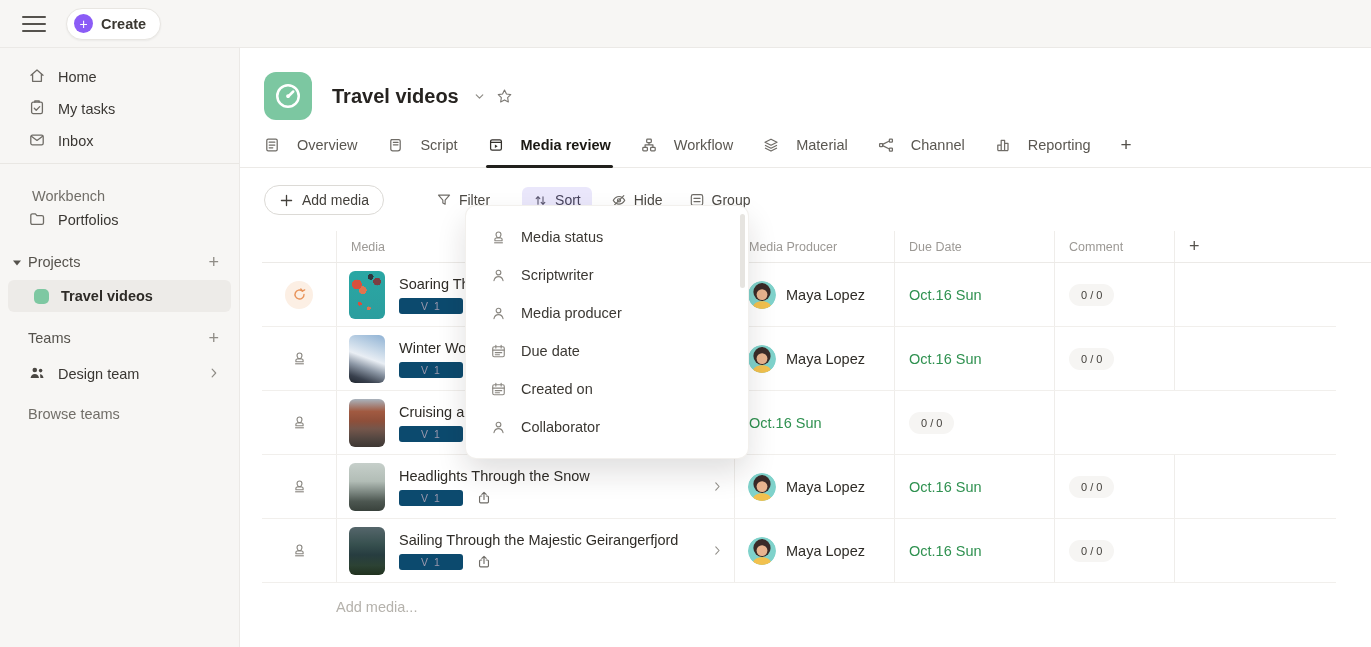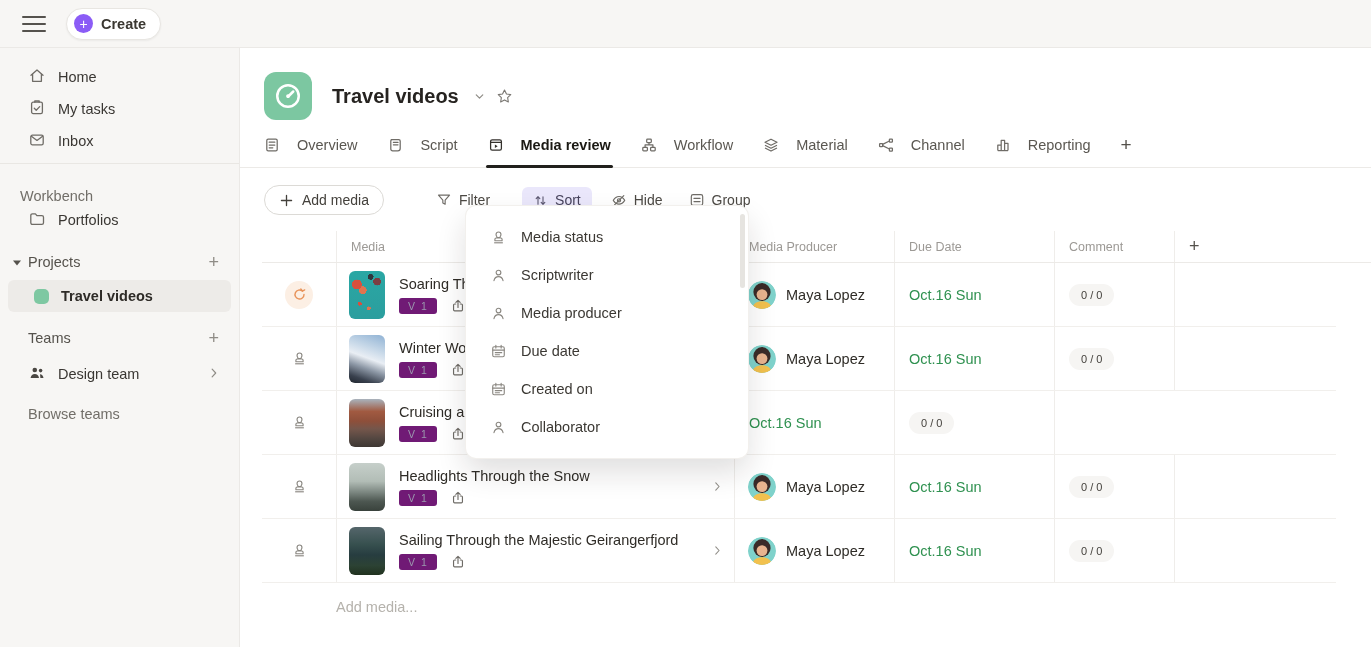--- a/index.html
+++ b/index.html
@@ -14,21 +14,21 @@
   .create-btn { margin-left:20px; height:32px; border-radius:16px; background:#fff; border:1px solid #e8e6e2; box-shadow:0 1px 2px rgba(0,0,0,.05); display:flex; align-items:center; gap:8px; padding:0 14px 0 7px; cursor:pointer; }
   .create-circle { width:19px; height:19px; border-radius:50%; background:#8b5cf6; color:#fff; display:flex; align-items:center; justify-content:center; font-size:14px; line-height:1; }
   .create-label { font-size:14.5px; font-weight:600; color:#3a3731; }
 
   
   .sidebar { position:absolute; left:0; top:48px; width:240px; height:599px; background:#f7f6f4; border-right:1px solid #ebe9e6; }
   .side-item { height:32px; display:flex; align-items:center; gap:12px; padding-left:28px; font-size:14.5px; color:#3a3733; cursor:pointer; }
   .side-item svg { flex:0 0 auto; }
   .nav-group { margin-top:13px; }
   .side-divider { border:none; border-top:1px solid #e9e7e3; margin:6px 0 0 0; }
-  .section-label { margin-top:24px; padding-left:20px; font-size:14.5px; font-weight:500; color:#716e68; }
+  .section-label { margin-top:24px; padding-left:32px; font-size:14.5px; font-weight:500; color:#716e68; }
   .section-row { margin-top:10px; height:32px; display:flex; align-items:center; padding:0 20px 0 12px; font-size:14.5px; font-weight:500; color:#55524c; cursor:pointer; }
   .section-row .caret { margin-right:6px; }
   .section-row .grow { flex:1; }
   .plus-sm { font-size:18px; color:#8f8c86; font-weight:400; cursor:pointer; }
   .proj-selected { margin:2px 8px 0 8px; height:32px; border-radius:6px; background:#edebe8; display:flex; align-items:center; gap:12px; padding-left:26px; font-size:14.5px; font-weight:700; color:#2e2b27; cursor:pointer; }
   .proj-dot { width:15px; height:15px; border-radius:5px; background:#7ec8a2; }
   .team-item { margin-top:4px; }
   .team-item .grow { flex:1; }
   .team-item { padding-right:18px; }
   .browse-label { margin-top:16px; padding-left:28px; font-size:14.5px; font-weight:500; color:#716e68; cursor:pointer; }
@@ -84,21 +84,21 @@
       radial-gradient(circle 2px at 30% 68%, #d8503e 96%, transparent),
       radial-gradient(circle 2px at 55% 78%, #e2744f 96%, transparent),
       linear-gradient(180deg,#2aa7a4 0%,#2b9e9e 100%); }
   .thumb-2 { background:linear-gradient(200deg,#8fb2d4 0%,#c7d8e8 30%,#e9eef4 48%,#8d98a6 66%,#39414e 86%,#20262e 100%); }
   .thumb-3 { background:linear-gradient(180deg,#a9b3bd 0%,#a15a41 26%,#8e4f3a 46%,#75564b 62%,#544741 82%,#3e3733 100%); }
   .thumb-4 { background:linear-gradient(180deg,#c6cfca 0%,#b2bdb6 38%,#79847e 62%,#4d5751 80%,#39423c 100%); }
   .thumb-5 { background:linear-gradient(180deg,#55666b 0%,#37504f 36%,#273d40 58%,#2c4234 80%,#21321f 100%); }
   .media-main { display:flex; flex-direction:column; gap:6px; min-width:0; }
   .media-title { font-size:14.5px; color:#2f2c27; white-space:nowrap; overflow:hidden; }
   .media-meta { display:flex; align-items:center; gap:13px; }
-  .v-badge { background:#701a75; color:#9b98ad; border-radius:3px; font-size:10.5px; letter-spacing:1.5px; padding:2px 9px; cursor:pointer;text-align:right; }
+  .v-badge { background:#0c4a6e; color:#9b98ad; border-radius:3px; font-size:10.5px; letter-spacing:1.5px; padding:2px 22px; cursor:pointer;text-align:right; }
   .upload-wrap { color:#6f6c67; display:flex; cursor:pointer; }
   .row-chevron { margin-left:auto; color:#8f8c86; display:flex; cursor:pointer; }
   .producer-cell { gap:10px; padding-left:13px; font-size:14.5px; color:#2f2c27; }
   .avatar { width:28px; height:28px; border-radius:50%; flex:0 0 auto; }
   .due-cell { padding-left:14px; font-size:14.5px; color:#2f9150; }
   .comment-cell { padding-left:14px; }
   .comment-pill { background:#f6f5f3; border-radius:12px; padding:5px 12px; font-size:11px; color:#44413c; }
   .table-footer { margin:16px 0 0 96px; font-size:14.5px; color:#b5b2ac; cursor:text; }
 
   

